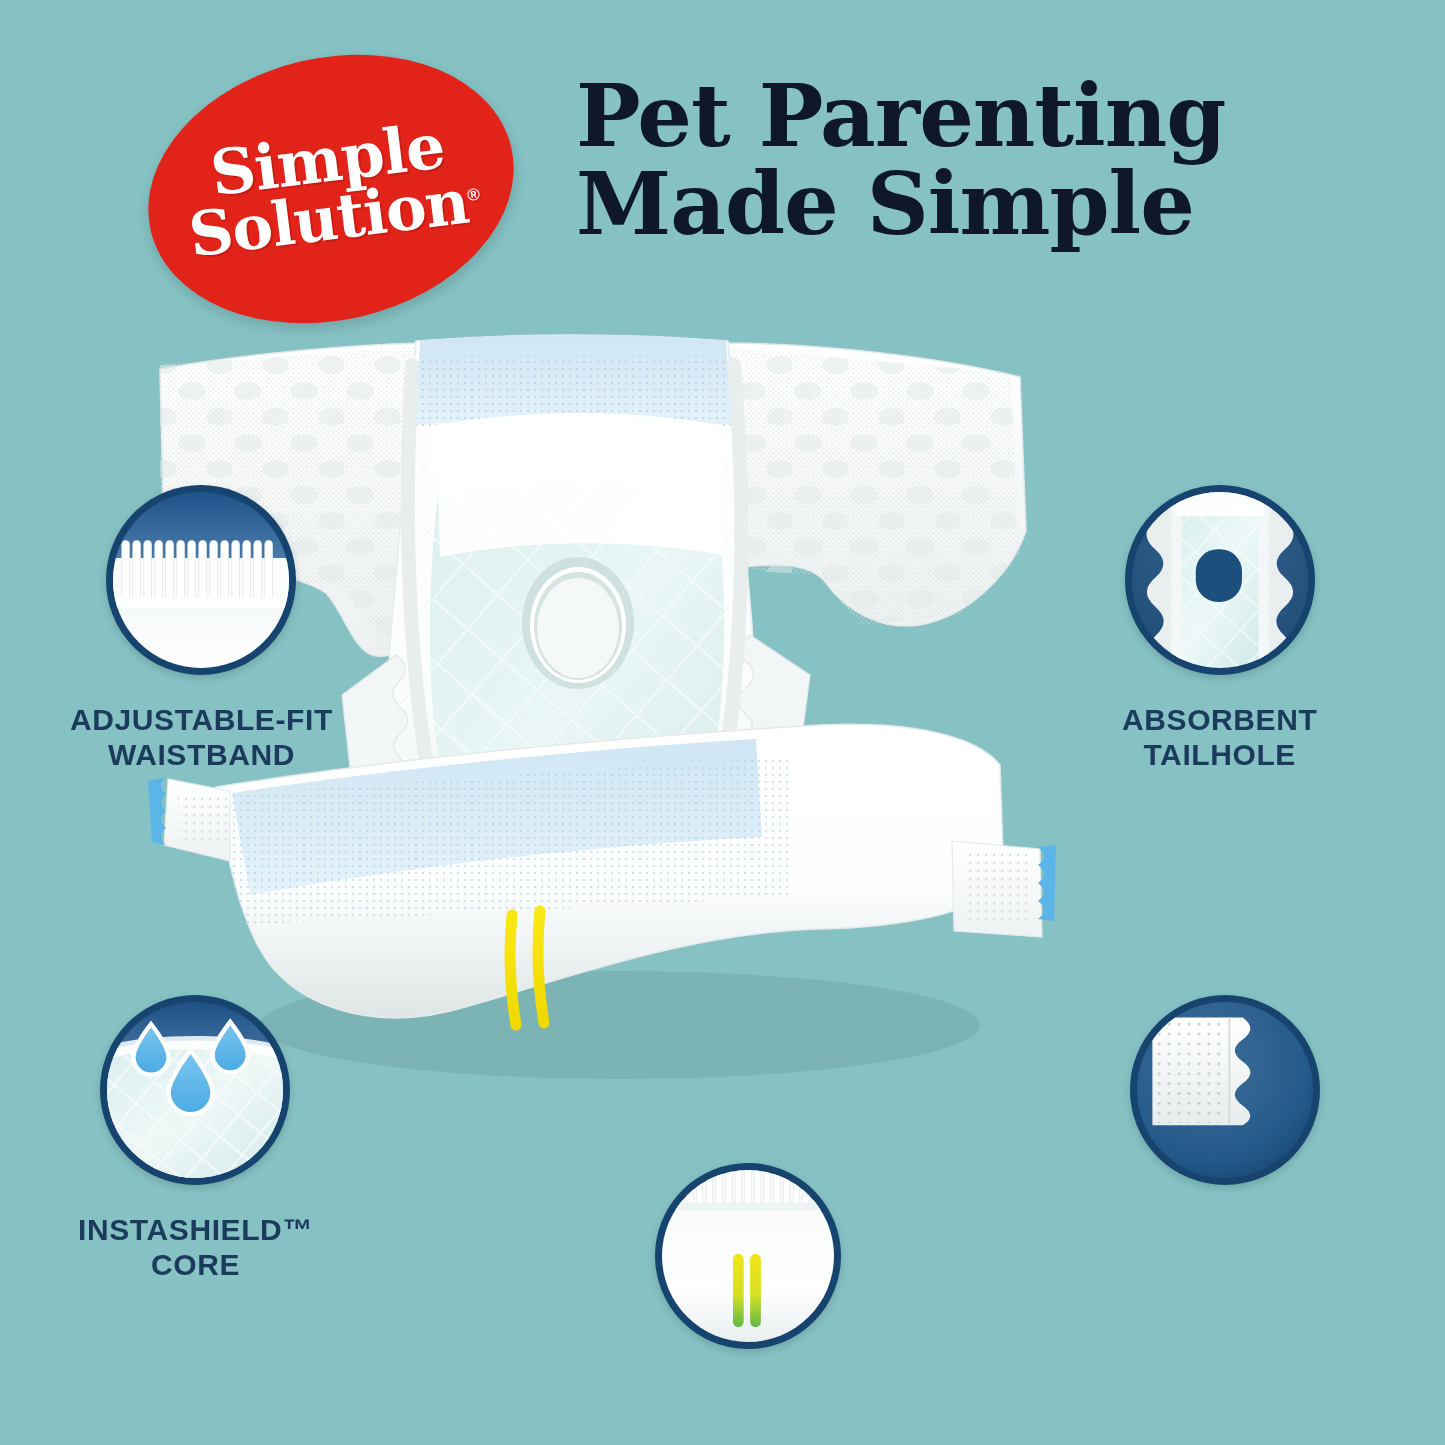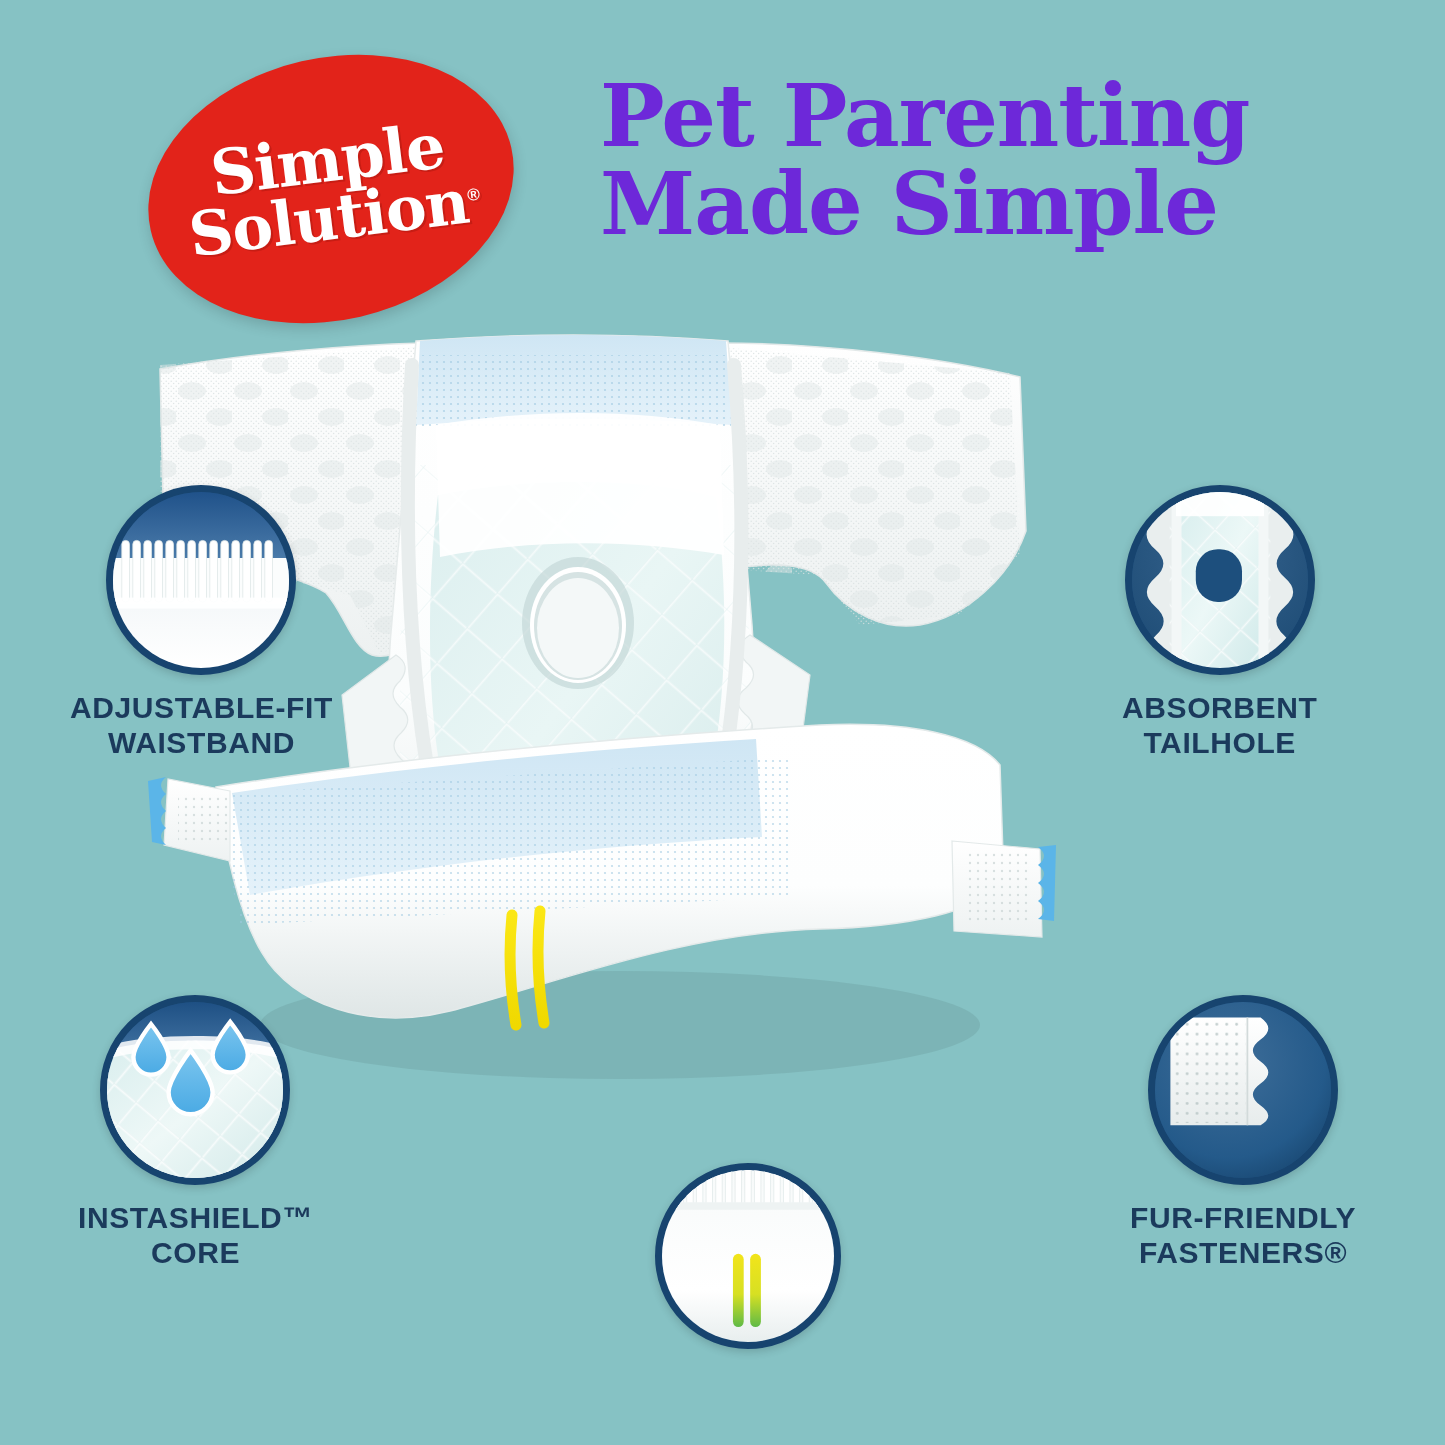--- a/index.html
+++ b/index.html
@@ -28,22 +28,22 @@
   .logo-line{
     color:#fff;font-family:"DejaVu Serif", serif;font-weight:bold;
     font-size:62px;line-height:.96;letter-spacing:-1px;
     white-space:nowrap;position:relative;
     text-shadow:2px 2px 0 rgba(120,10,5,.25);
   }
   .logo-line.l2{font-size:61px;}
   .logo-reg{font-size:17px;vertical-align:super;font-family:"Liberation Sans",sans-serif;}
 
   .headline{
-    position:absolute;left:600px;top:72px;width:760px;
-    color:#6d28d9;
+    position:absolute;left:576px;top:72px;width:760px;
+    color:#0f172a;
     font-family:"DejaVu Serif", serif;
     font-weight:bold;
     font-size:86px;line-height:1.02;
     letter-spacing:-1px;
   }
   .headline .hl{display:block;white-space:nowrap;}
 
   
   #product{position:absolute;left:120px;top:325px;width:980px;height:800px;}
   #product svg{display:block;width:980px;height:800px;overflow:visible;}
@@ -52,21 +52,21 @@
   .badge{position:absolute;display:flex;flex-direction:column;align-items:center;}
   .badge .circle{
     border-radius:50%;
     border:7px solid #17446f;
     overflow:hidden;position:relative;
     box-shadow:0 3px 9px rgba(0,0,0,.16);
     background:#1d4e7d;
   }
   .badge .circle svg{display:block;width:100%;height:100%;}
   .badge .lbl{
-    margin-top:16px;text-align:center;color:#1b3a5c;
+    margin-top:28px;text-align:center;color:#1b3a5c;
     font-family:"Liberation Sans", sans-serif;font-weight:bold;
     font-size:30px;line-height:1.16;letter-spacing:.6px;
     text-transform:uppercase;white-space:nowrap;
   }
 
   #badge-waistband{left:70px;top:485px;}
   #badge-waistband .circle{width:176px;height:176px;}
   #badge-tailhole{left:1122px;top:485px;}
   #badge-tailhole .circle{width:176px;height:176px;}
   #badge-instashield{left:78px;top:995px;}
@@ -410,24 +410,20 @@
             <circle cx="2.2" cy="2.2" r="1.3" fill="#b9c6c6"></circle>
           </pattern>
         </defs>
         <rect width="160" height="160" fill="url(#ffBg)"></rect>
 
         <path d="M14 14 L96 14 q14 10 0 20 q-14 10 0 20 q14 10 0 20 q-14 10 0 20 q14 10 0 18 L14 112 Z" fill="url(#ffPatch)"></path>
         <rect x="16" y="16" width="66" height="94" fill="url(#ffDots)" opacity=".85"></rect>
         <line x1="84" y1="14" x2="84" y2="112" stroke="#d2dada" stroke-width="1.6"></line>
       </svg>
     </div>
-    <div class="lbl">
-      <span>FUR-FRIENDLY</span><br>
-      <span>FASTENERS®</span>
-    </div>
   </div>
 
   <div class="badge" id="badge-wetness">
     <div class="circle">
       <svg viewBox="0 0 160 160">
         <defs>
           <linearGradient id="wiBg" x1="0" y1="0" x2="0" y2="1">
             <stop offset="0" stop-color="#f7fafa"></stop>
             <stop offset=".7" stop-color="#ffffff"></stop>
             <stop offset="1" stop-color="#e8eeee"></stop>

